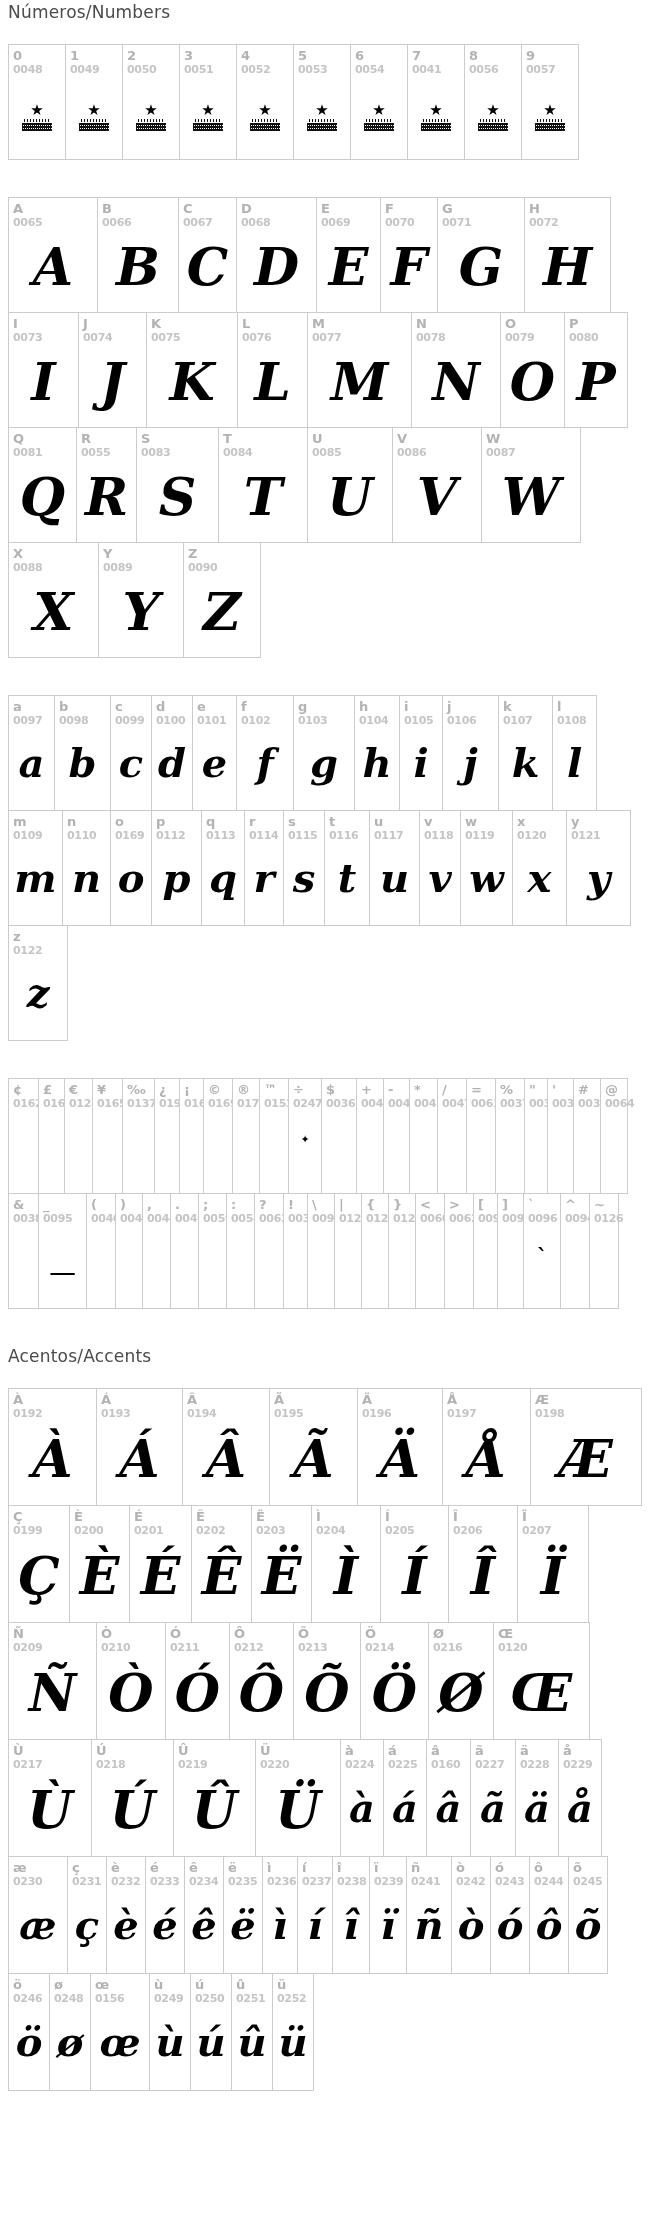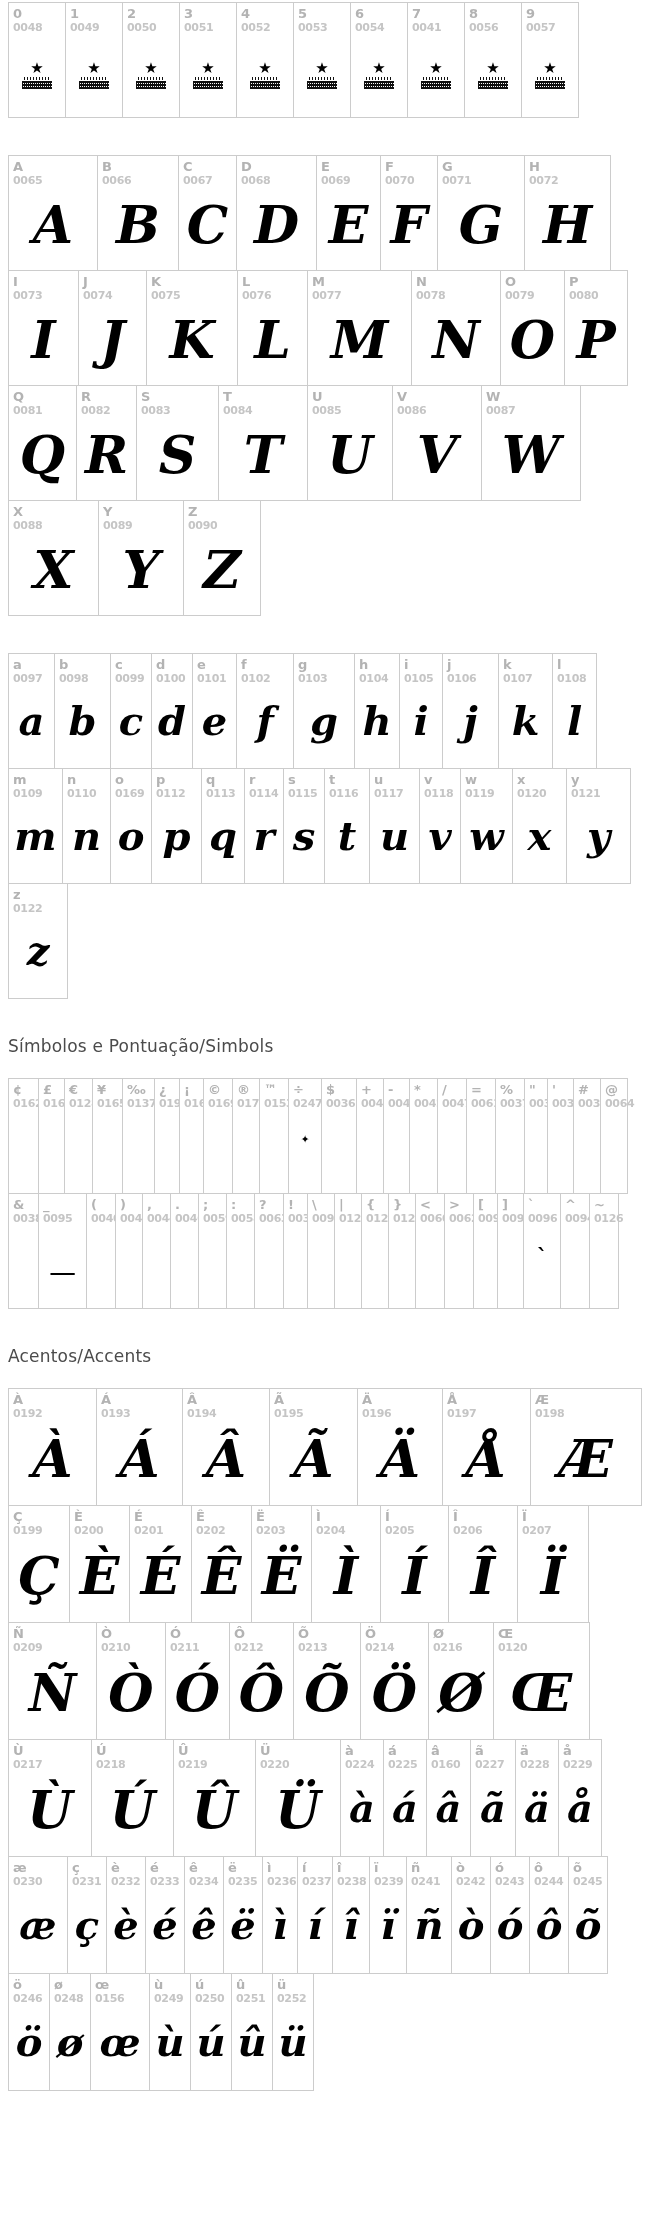--- a/index.html
+++ b/index.html
@@ -48,20 +48,21 @@
       background-image:repeating-linear-gradient(90deg,#111 0 1px,transparent 1px 3px);}
   .n2{width:30px;height:8px;margin-top:1px;
       background-image:repeating-linear-gradient(90deg,#111 0 1px,transparent 1px 2px),
                        repeating-linear-gradient(0deg,#111 0 2px,transparent 2px 3px);}
 </style>
 </head>
 <body>
 
 <div id="app">
     <section class="section sec-numbers">
+      <h2 class="sec-title">Números/Numbers</h2>
       <div class="row">
         <div class="cell k-n" style="width: 58px;">
           <div class="cl">0</div>
           <div class="cc">0048</div>
           <div class="g notdef">
             <span class="star">★</span>
             <span class="noise n1"></span>
             <span class="noise n2"></span>
           </div>
         </div>
@@ -234,21 +235,21 @@
         </div>
       </div>
       <div class="row">
         <div class="cell k-U" style="width: 69px;">
           <div class="cl">Q</div>
           <div class="cc">0081</div>
           <div class="g">Q</div>
         </div>
         <div class="cell k-U" style="width: 61px;">
           <div class="cl">R</div>
-          <div class="cc">0082</div>
+          <div class="cc">0055</div>
           <div class="g">R</div>
         </div>
         <div class="cell k-U" style="width: 83px;">
           <div class="cl">S</div>
           <div class="cc">0083</div>
           <div class="g">S</div>
         </div>
         <div class="cell k-U" style="width: 90px;">
           <div class="cl">T</div>
           <div class="cc">0084</div>
@@ -420,21 +421,20 @@
       </div>
       <div class="row">
         <div class="cell k-L" style="width: 60px;">
           <div class="cl">z</div>
           <div class="cc">0122</div>
           <div class="g">z</div>
         </div>
       </div>
     </section>
     <section class="section sec-symbols">
-      <h2 class="sec-title">Símbolos e Pontuação/Simbols</h2>
       <div class="row">
         <div class="cell k-b" style="width: 31px;">
           <div class="cl">¢</div>
           <div class="cc">0162</div>
         </div>
         <div class="cell k-b" style="width: 27px;">
           <div class="cl">£</div>
           <div class="cc">0163</div>
         </div>
         <div class="cell k-b" style="width: 29px;">

